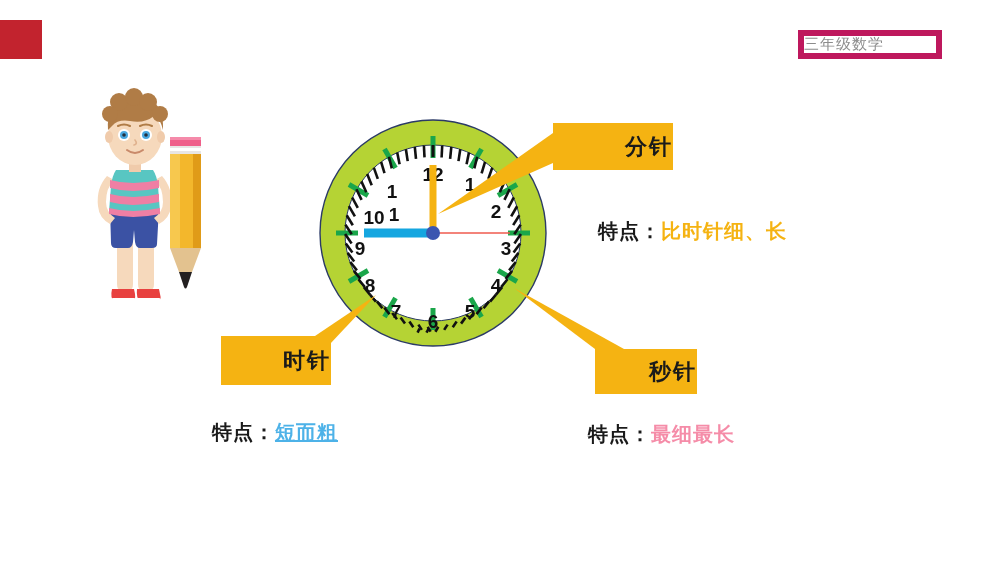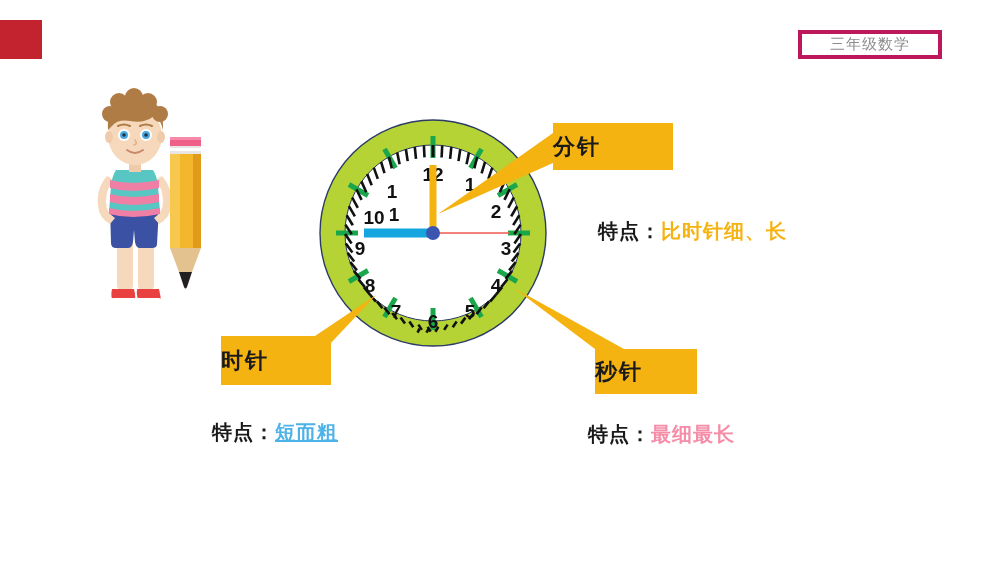--- a/index.html
+++ b/index.html
@@ -34,26 +34,26 @@
     font-size: 27px;
     font-weight: 700;
     letter-spacing: 1px;
     color: #1a1a1a;
     white-space: nowrap;
   }
   #subject-tag {
     position: absolute;
     left: 798px; top: 30px;
     width: 144px; height: 29px;
-    border: 4px solid #be185d;
+    border: 6px solid #be185d;
     background: #ffffff;
     box-sizing: border-box;
     display: flex;
     align-items: center;
-    justify-content: center;
+    justify-content: flex-start;
     font-size: 15px;
     color: #8c8c8c;
     letter-spacing: 1px;
   }
 
   
   #illustration {
     position: absolute;
     left: 74px; top: 84px;
     width: 134px; height: 232px;
@@ -65,21 +65,21 @@
     left: 318px; top: 118px;
     width: 230px; height: 230px;
   }
 
   
   .callout {
     position: absolute;
     background: #f5b312;
     display: flex;
     align-items: center;
-    justify-content: flex-start;
+    justify-content: flex-end;
     font-size: 22px;
     font-weight: 700;
     color: #1a1a1a;
     letter-spacing: 2px;
     z-index: 6;
   }
   #callout-minute { left: 553px; top: 123px; width: 120px; height: 47px; }
   #callout-hour   { left: 221px; top: 336px; width: 110px; height: 49px; }
   #callout-second { left: 595px; top: 349px; width: 102px; height: 45px; }
 

